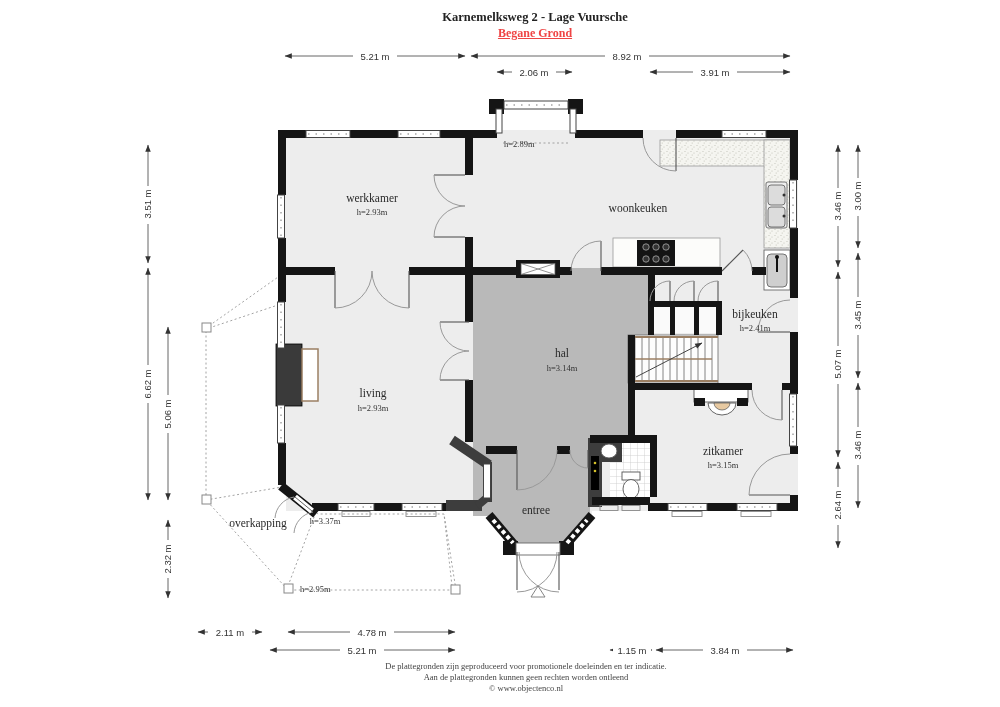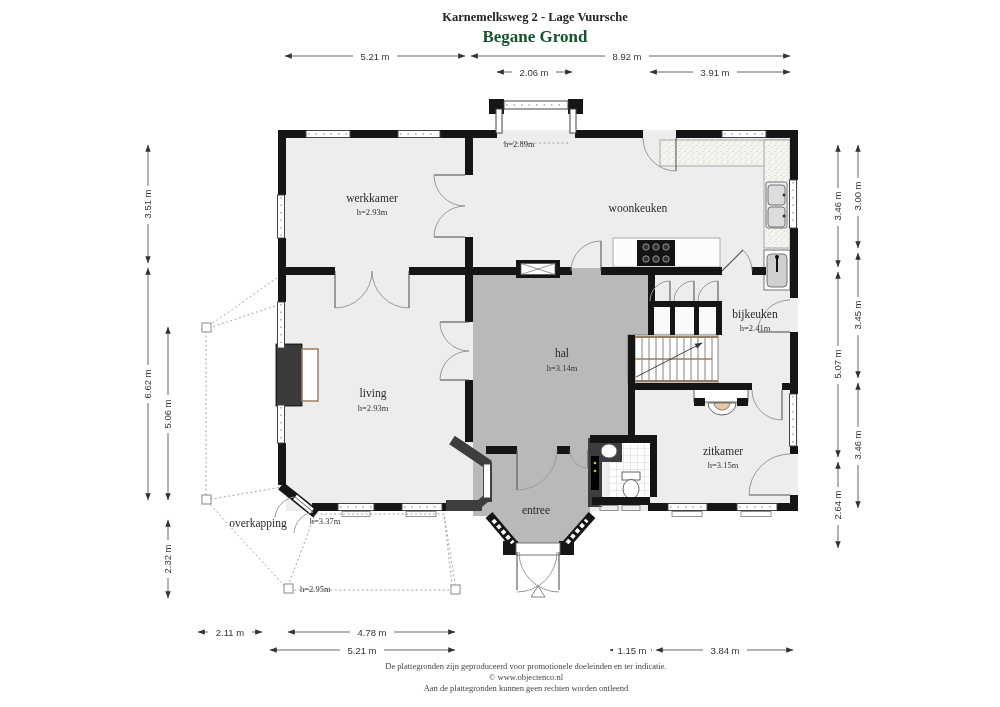--- a/index.html
+++ b/index.html
@@ -1,20 +1,20 @@
 <!DOCTYPE html>
 <html><head>
 <meta charset="utf-8">
 <style>
   html,body{margin:0;padding:0;background:#fff;}
   .stage{position:relative;width:1000px;height:707px;background:#fff;overflow:hidden;
          font-family:"Liberation Serif",serif;}
   .title-block{position:absolute;top:10px;left:70px;right:0;text-align:center;line-height:1.25;}
   .title-line1{font-size:12.5px;font-weight:bold;color:#222;}
-  .title-line2{font-size:17px;font-weight:bold;color:#14532d;}
+  .title-line2{font-size:12px;font-weight:bold;color:#ef4444;text-decoration:underline;}
   .footer-block{position:absolute;top:661px;left:60px;right:8px;text-align:center;line-height:1.3;}
   .footer-line{font-size:8.5px;color:#444;}
   svg{position:absolute;left:0;top:0;}
   svg text{font-family:"Liberation Serif",serif;fill:#2a2a2a;}
   .rname{font-size:11.5px;text-anchor:middle;}
   .rheight{font-size:8.5px;text-anchor:middle;fill:#333;}
   .ann{font-size:8.5px;fill:#333;}
   .dimtxt{font-family:"Liberation Sans",sans-serif;font-size:9.5px;fill:#333;text-anchor:middle;}
   .dimline{stroke:#555;stroke-width:0.9;}
   .dimbg{fill:#fff;}
@@ -449,17 +449,17 @@
       <g>
         <line class="dimline" x1="656" y1="650" x2="793" y2="650" marker-start="url(#arr)" marker-end="url(#arr)"></line>
         <rect class="dimbg" x="703" y="644" width="44" height="12"></rect>
         <text class="dimtxt" x="725" y="653.5">3.84 m</text>
       </g>
     </g>
   </svg>
 
   <div class="footer-block">
     <div class="footer-line">De plattegronden zijn geproduceerd voor promotionele doeleinden en ter indicatie.</div>
+    <div class="footer-line">Aan de plattegronden kunnen geen rechten worden ontleend</div>
     <div class="footer-line">© www.objectenco.nl</div>
-    <div class="footer-line">Aan de plattegronden kunnen geen rechten worden ontleend</div>
   </div>
 
 </div>
 
 </body></html>

